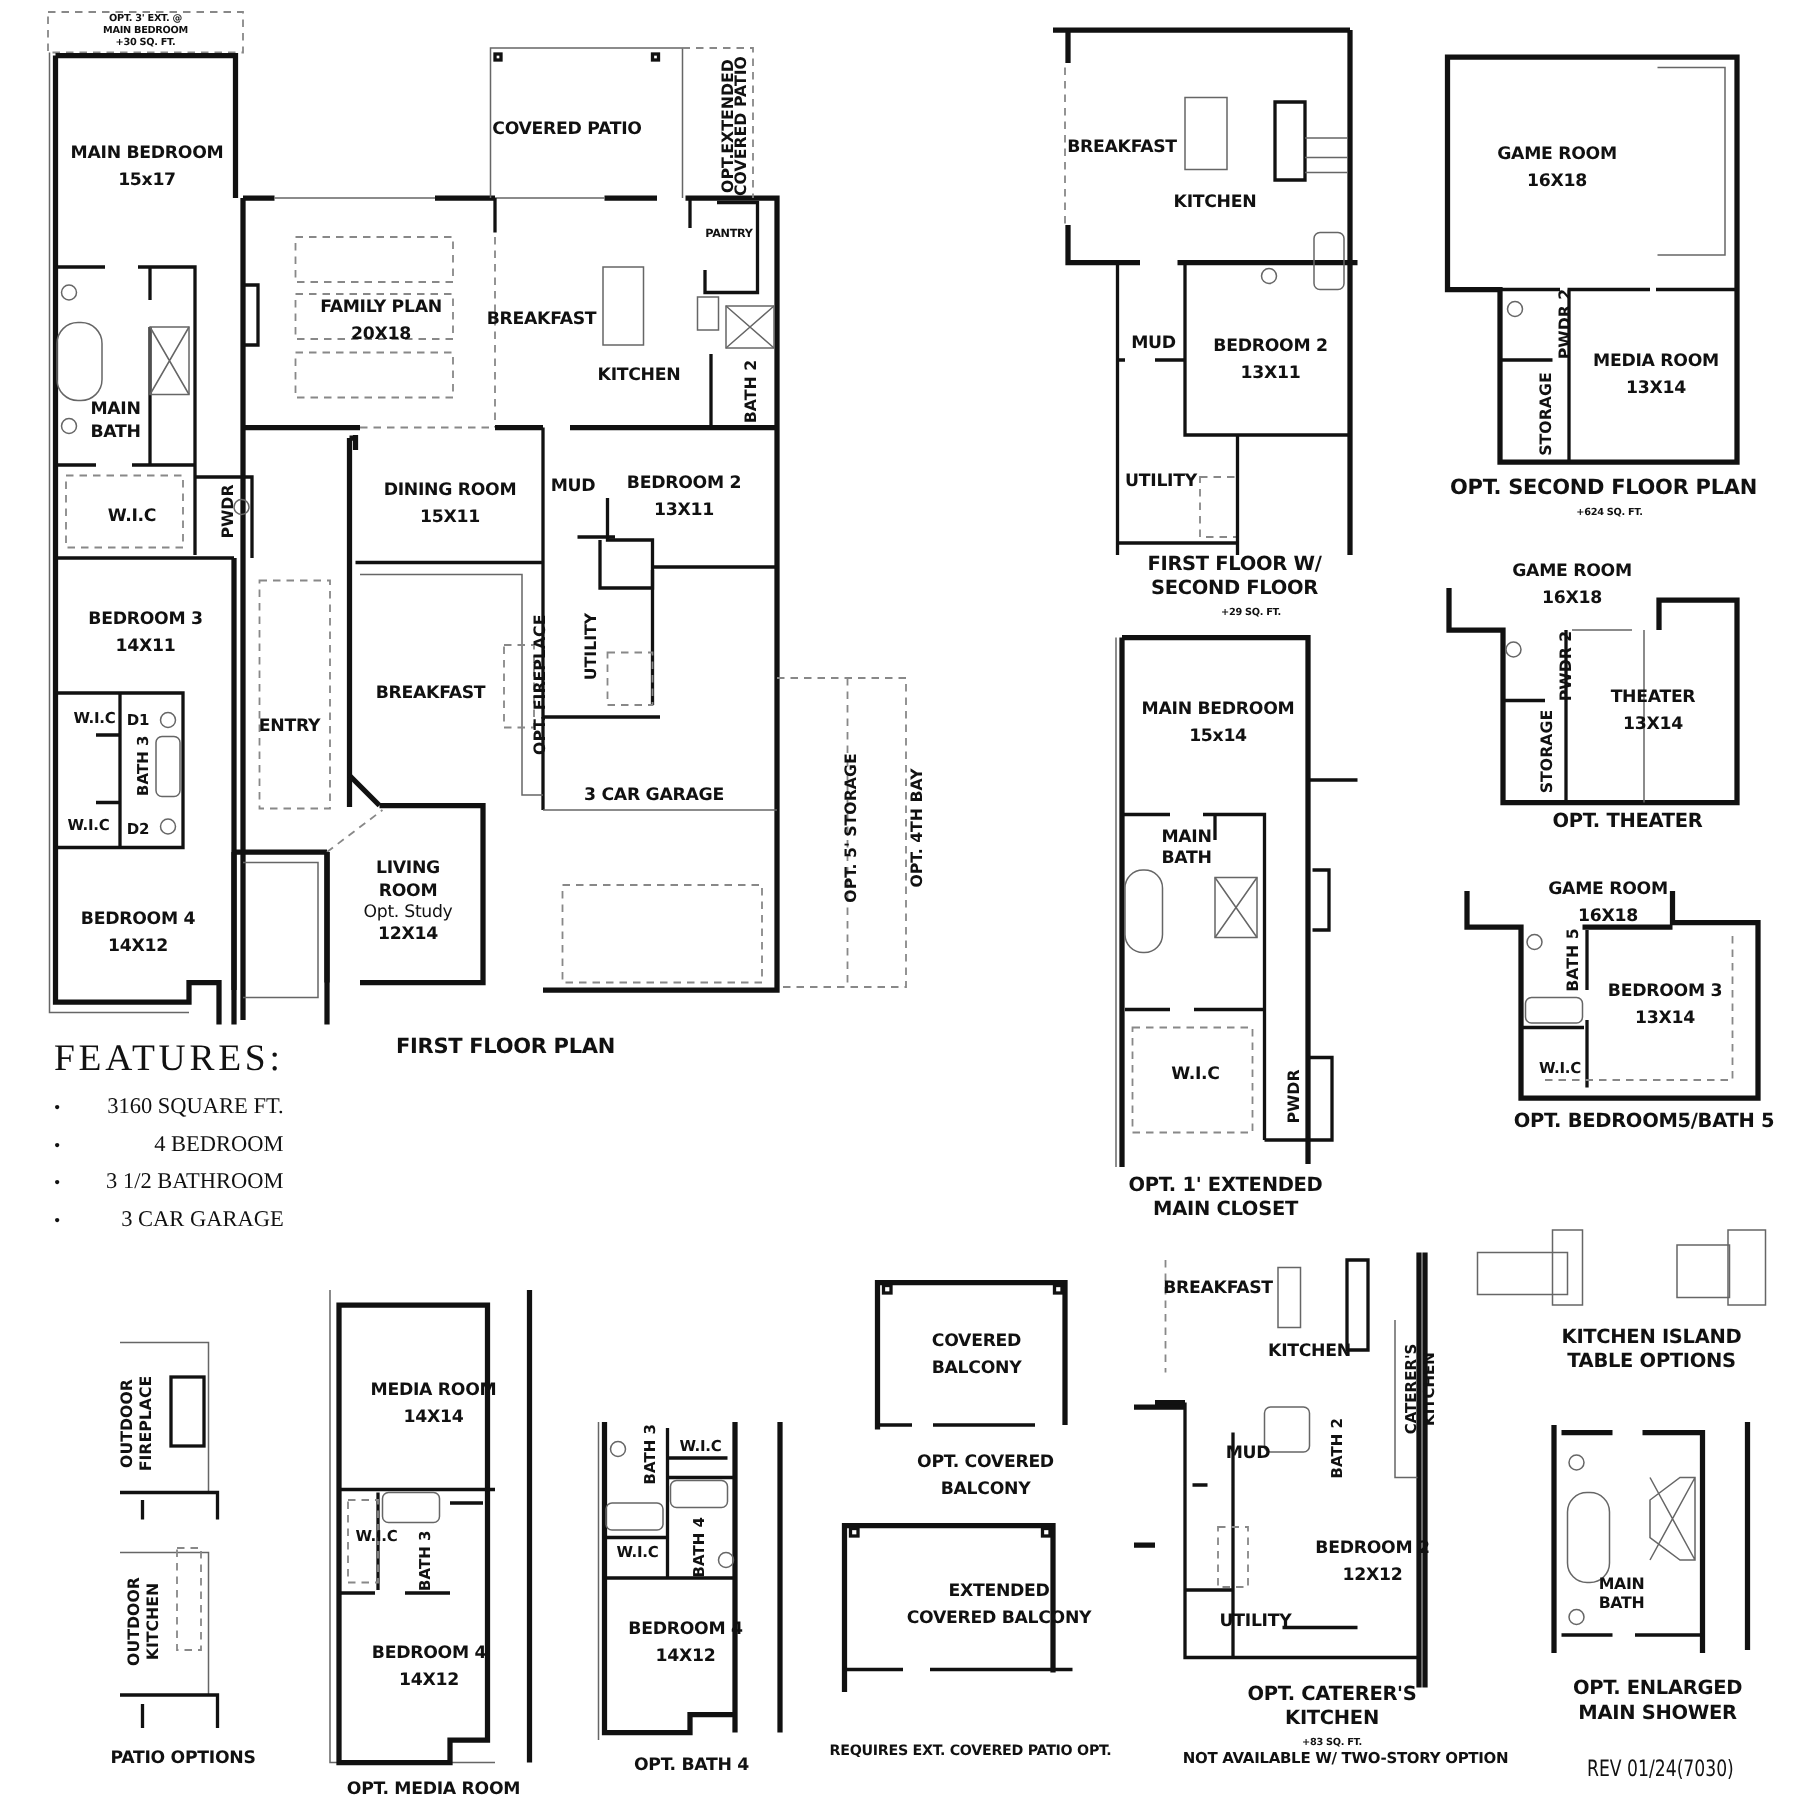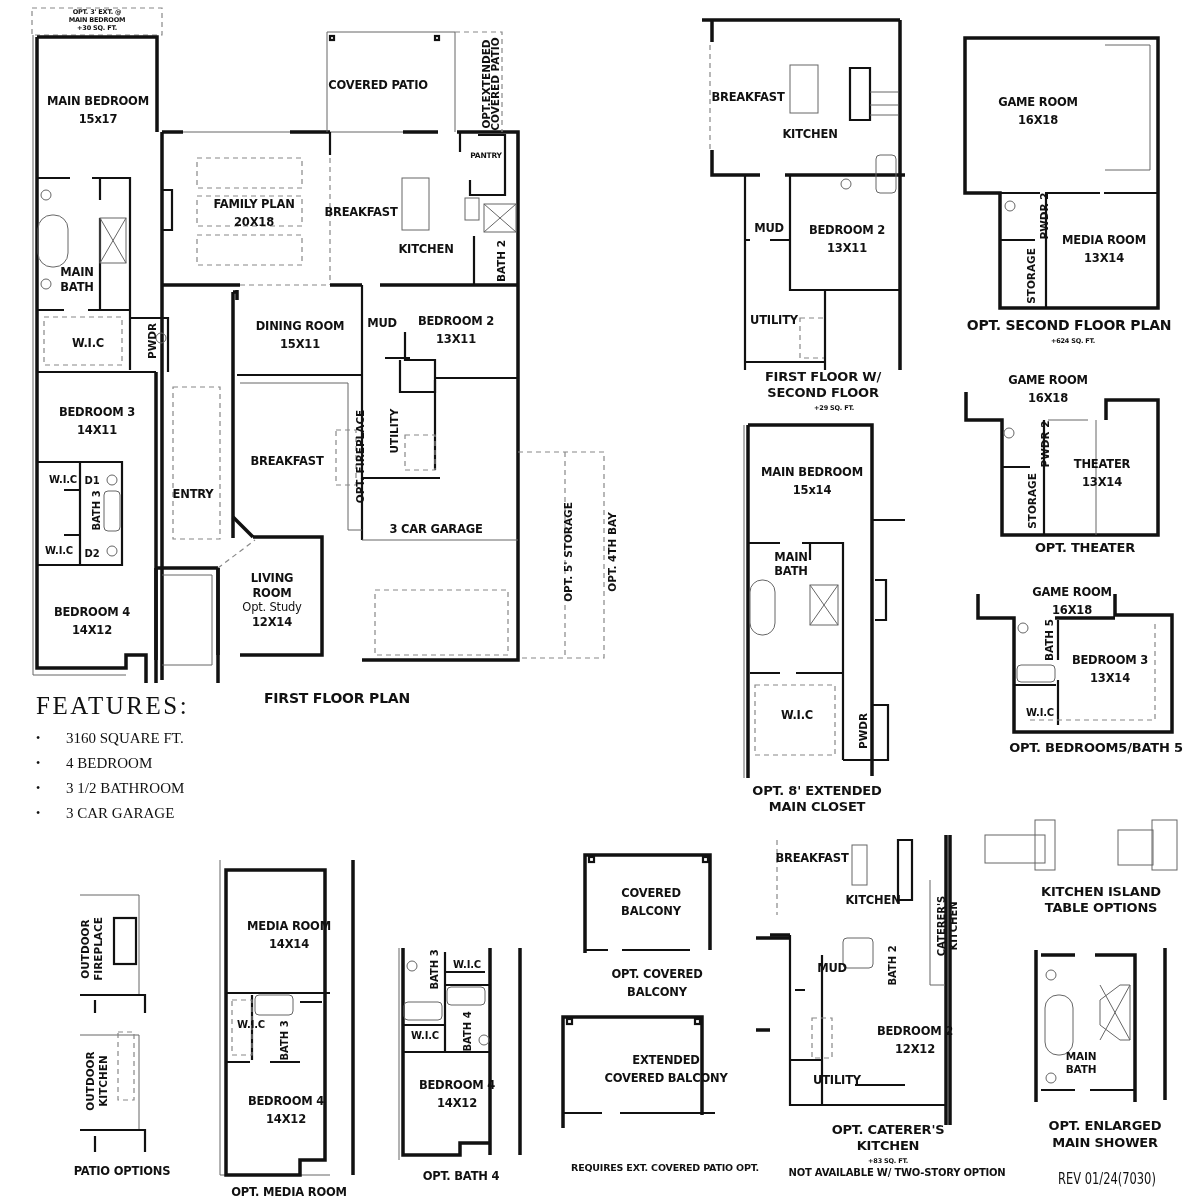--- a/index.html
+++ b/index.html
@@ -10,21 +10,21 @@
   .t{stroke:#666;stroke-width:1;fill:none;}
   .d{stroke:#888;stroke-width:1.2;fill:none;stroke-dasharray:5 4;}
   .lbl{position:absolute;font-family:"DejaVu Sans",sans-serif;font-weight:bold;font-size:11.5px;text-align:center;line-height:18px;white-space:nowrap;transform:translateX(-50%);letter-spacing:-0.2px;}
   .sm{font-size:7.5px;line-height:9px;}
   .xs{font-size:6.5px;line-height:8px;}
   .ttl{font-size:14px;line-height:18px;}
   .ttl2{font-size:13px;line-height:18px;}
   .rot{position:absolute;font-family:"DejaVu Sans",sans-serif;font-weight:bold;font-size:10.5px;white-space:nowrap;transform-origin:center center;}
   .feat{position:absolute;left:36px;top:692px;font-family:Liberation Serif, serif;}
   .feat h2{margin:0;font-weight:normal;font-size:25px;letter-spacing:2.5px;}
-  .feat ul{list-style:none;margin:6px 0 0 0;padding:0;}
+  .feat ul{list-style:none;margin:6px 0 0 0;padding:0;text-align:right;}
   .feat li{font-size:15px;line-height:25px;position:relative;padding-left:30px;}
   .feat li::before{content:"•";position:absolute;left:0;font-size:12px;}
   .rev{position:absolute;left:1058px;top:1170px;font-family:"DejaVu Sans Condensed","DejaVu Sans",sans-serif;font-size:15px;transform:scaleX(0.85);transform-origin:left;}
 </style>
 </head>
 <body>
 
 <svg width="1200" height="1200" viewBox="0 0 1200 1200">
 
   <g>
@@ -256,21 +256,21 @@
     <div>14X11</div>
   </div>
   <div class="lbl sm" style="left:63px;top:475px;font-size:10px">W.I.C</div>
   <div class="lbl sm" style="left:92px;top:476px;font-size:10px">D1</div>
   <div class="rot" style="left:76px;top:505px;transform:rotate(-90deg);font-size:10px">BATH 3</div>
   <div class="lbl sm" style="left:59px;top:546px;font-size:10px">W.I.C</div>
   <div class="lbl sm" style="left:92px;top:549px;font-size:10px">D2</div>
   <div class="lbl" style="left:287px;top:452px">BREAKFAST</div>
   <div class="rot sm" style="left:314px;top:452px;transform:rotate(-90deg)">OPT. FIREPLACE</div>
   <div class="rot" style="left:372px;top:425px;transform:rotate(-90deg)">UTILITY</div>
-  <div class="lbl" style="left:193px;top:485px">ENTRY</div>
+  <div class="lbl" style="left:193px;top:474px">ENTRY</div>
   <div class="lbl" style="left:436px;top:520px">3 CAR GARAGE</div>
   <div class="rot xs" style="left:518px;top:548px;transform:rotate(-90deg)">OPT. 5' STORAGE</div>
   <div class="rot xs" style="left:572px;top:548px;transform:rotate(-90deg)">OPT. 4TH BAY</div>
   <div class="lbl" style="left:272px;top:571px;line-height:14.5px">
     <div>LIVING</div>
     <div>ROOM</div>
     <div style="font-weight:normal">Opt. Study</div>
     <div>12X14</div>
   </div>
   <div class="lbl" style="left:92px;top:603px">
@@ -354,21 +354,21 @@
     <div>MAIN BEDROOM</div>
     <div>15x14</div>
   </div>
   <div class="lbl" style="left:791px;top:550px;line-height:14px">
     <div>MAIN</div>
     <div>BATH</div>
   </div>
   <div class="lbl" style="left:797px;top:706px">W.I.C</div>
   <div class="rot" style="left:845px;top:725px;transform:rotate(-90deg)">PWDR</div>
   <div class="lbl ttl2" style="left:817px;top:783px;line-height:16px">
-    <div>OPT. 8' EXTENDED</div>
+    <div>OPT. 1' EXTENDED</div>
     <div>MAIN CLOSET</div>
   </div>
 </div>
 
 <div>
   <div class="rot" style="left:60px;top:936px;transform:rotate(-90deg);line-height:13px;text-align:center">
     <div>OUTDOOR</div>
     <div>FIREPLACE</div>
   </div>
   <div class="rot" style="left:67px;top:1068px;transform:rotate(-90deg);line-height:13px;text-align:center">
@@ -410,21 +410,21 @@
     <div>BALCONY</div>
   </div>
   <div class="lbl" style="left:657px;top:965px">
     <div>OPT. COVERED</div>
     <div>BALCONY</div>
   </div>
   <div class="lbl" style="left:666px;top:1051px">
     <div>EXTENDED</div>
     <div>COVERED BALCONY</div>
   </div>
-  <div class="lbl sm" style="left:665px;top:1163px;font-size:9.5px">REQUIRES EXT. COVERED PATIO OPT.</div>
+  <div class="lbl sm" style="left:647px;top:1163px;font-size:9.5px">REQUIRES EXT. COVERED PATIO OPT.</div>
 </div>
 
 <div>
   <div class="lbl" style="left:812px;top:849px">BREAKFAST</div>
   <div class="lbl" style="left:873px;top:891px">KITCHEN</div>
   <div class="rot" style="left:918px;top:914px;transform:rotate(-90deg);line-height:12px;text-align:center;font-size:10px">
     <div>CATERER'S</div>
     <div>KITCHEN</div>
   </div>
   <div class="lbl" style="left:832px;top:959px">MUD</div>

